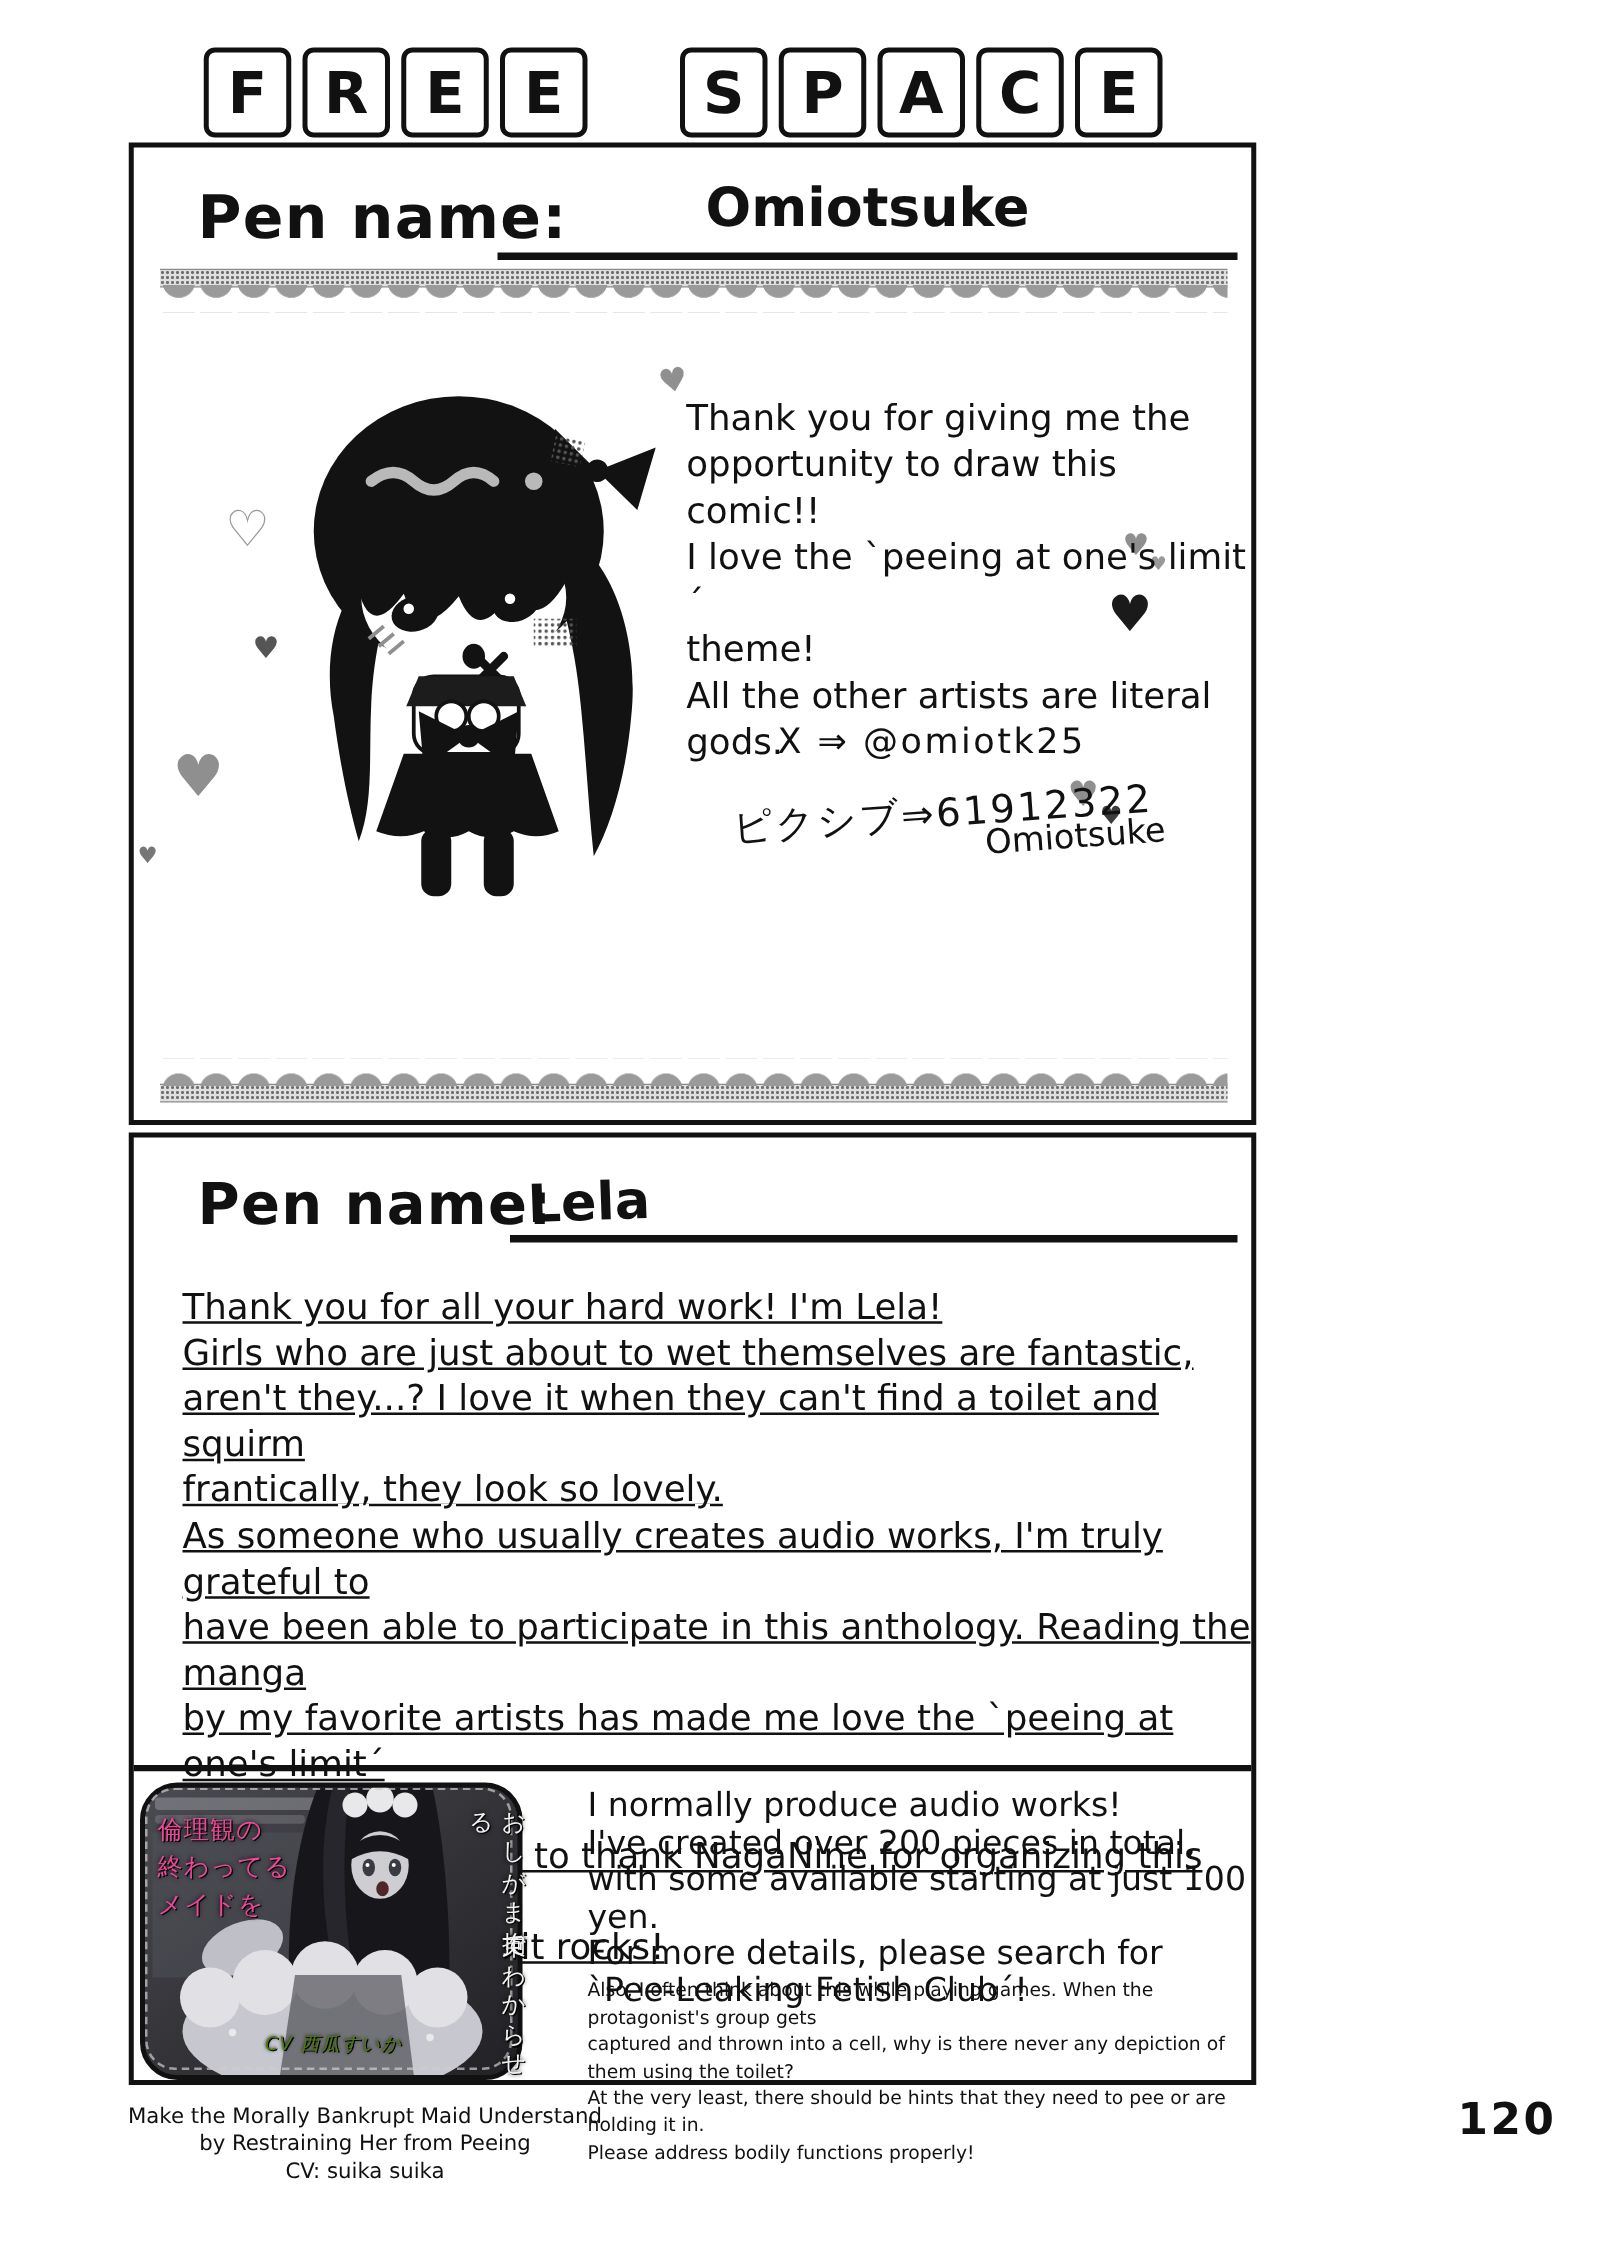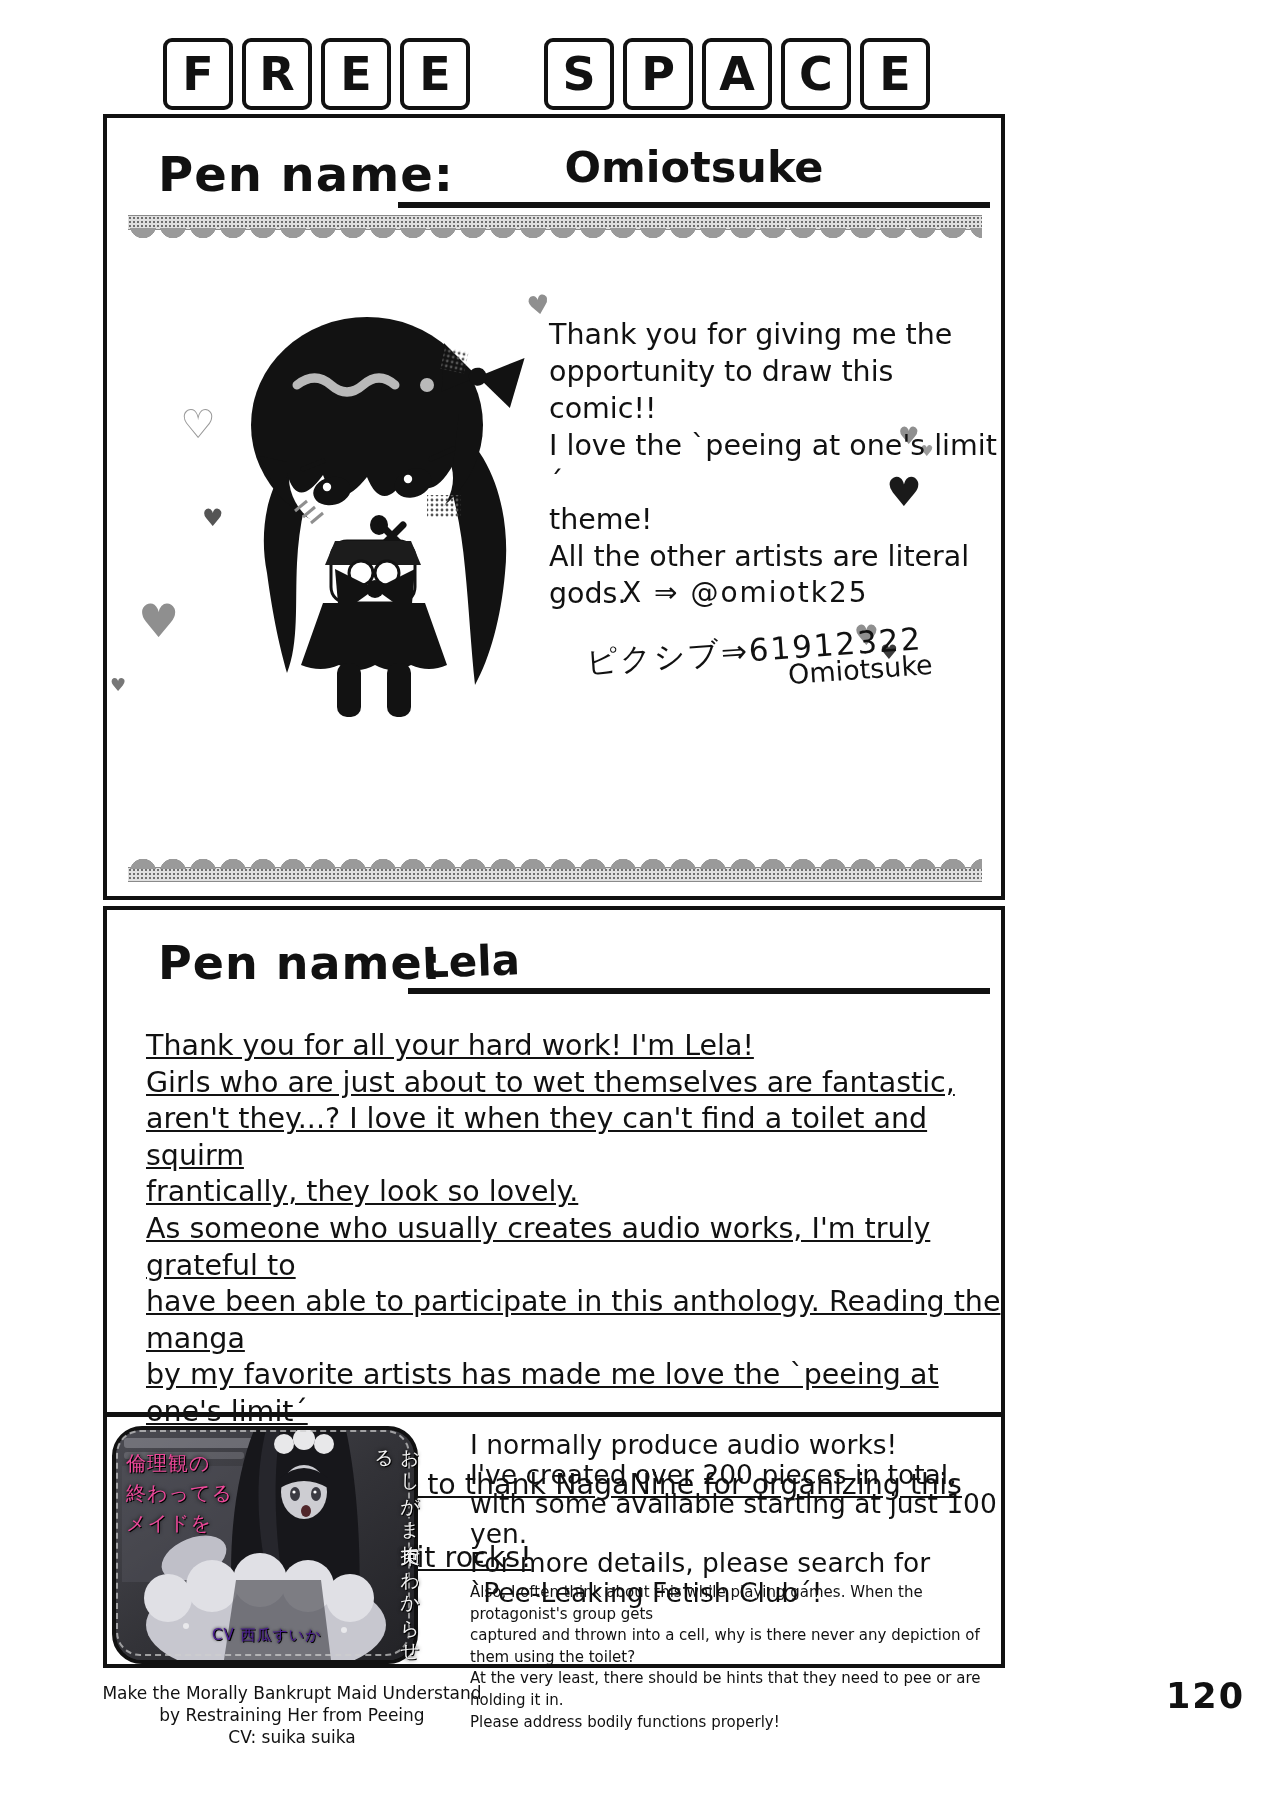--- a/index.html
+++ b/index.html
@@ -71,21 +71,21 @@
     left:112px; top:1426px; width:306px; height:238px; box-sizing:border-box;
     border:4px solid #111; border-radius:30px; overflow:hidden; background:#2c2c32;
   }
   .thumb svg { display:block; }
   .thumb-dashed { position:absolute; left:116px; top:1430px; width:294px; height:226px;
     border:2px dashed #cfcfcf; border-radius:24px; box-sizing:border-box; opacity:.7; pointer-events:none; }
   .thumb-title-left { left:126px; top:1448px; width:130px; font-size:20px; line-height:30px;
     color:#ec4899; white-space:pre-line; text-shadow:0 0 4px #000, 1px 1px 0 #000; letter-spacing:1px; }
   .thumb-title-right { left:372px; top:1436px; height:218px; font-size:19px; color:#f2f2f2;
     writing-mode:vertical-rl; letter-spacing:2px; text-shadow:0 0 4px #000, 1px 1px 0 #000; }
-  .thumb-cv { left:212px; top:1626px; font-size:15px; color:#4c1d95; text-shadow:0 0 3px #000, 1px 1px 0 #000; letter-spacing:1px; }
+  .thumb-cv { left:212px; top:1626px; font-size:15px; color:#4d7c0f; text-shadow:0 0 3px #000, 1px 1px 0 #000; letter-spacing:1px;font-style:italic; }
 
   .promo-text { left:470px; top:1430px; width:530px; font-size:26.5px; line-height:29.6px; white-space:pre-line; }
   .promo-note { left:470px; top:1582px; width:540px; font-size:15px; line-height:21.6px; white-space:pre-line; }
 
   .caption { left:85px; top:1682px; width:390px; text-align:center; font-size:17px; line-height:22px; white-space:pre-line;margin-left:12px; }
   .page-number { left:1166px; top:1676px; font-size:35px; font-weight:bold; letter-spacing:2px; }
 </style>
 </head>
 <body>
 

